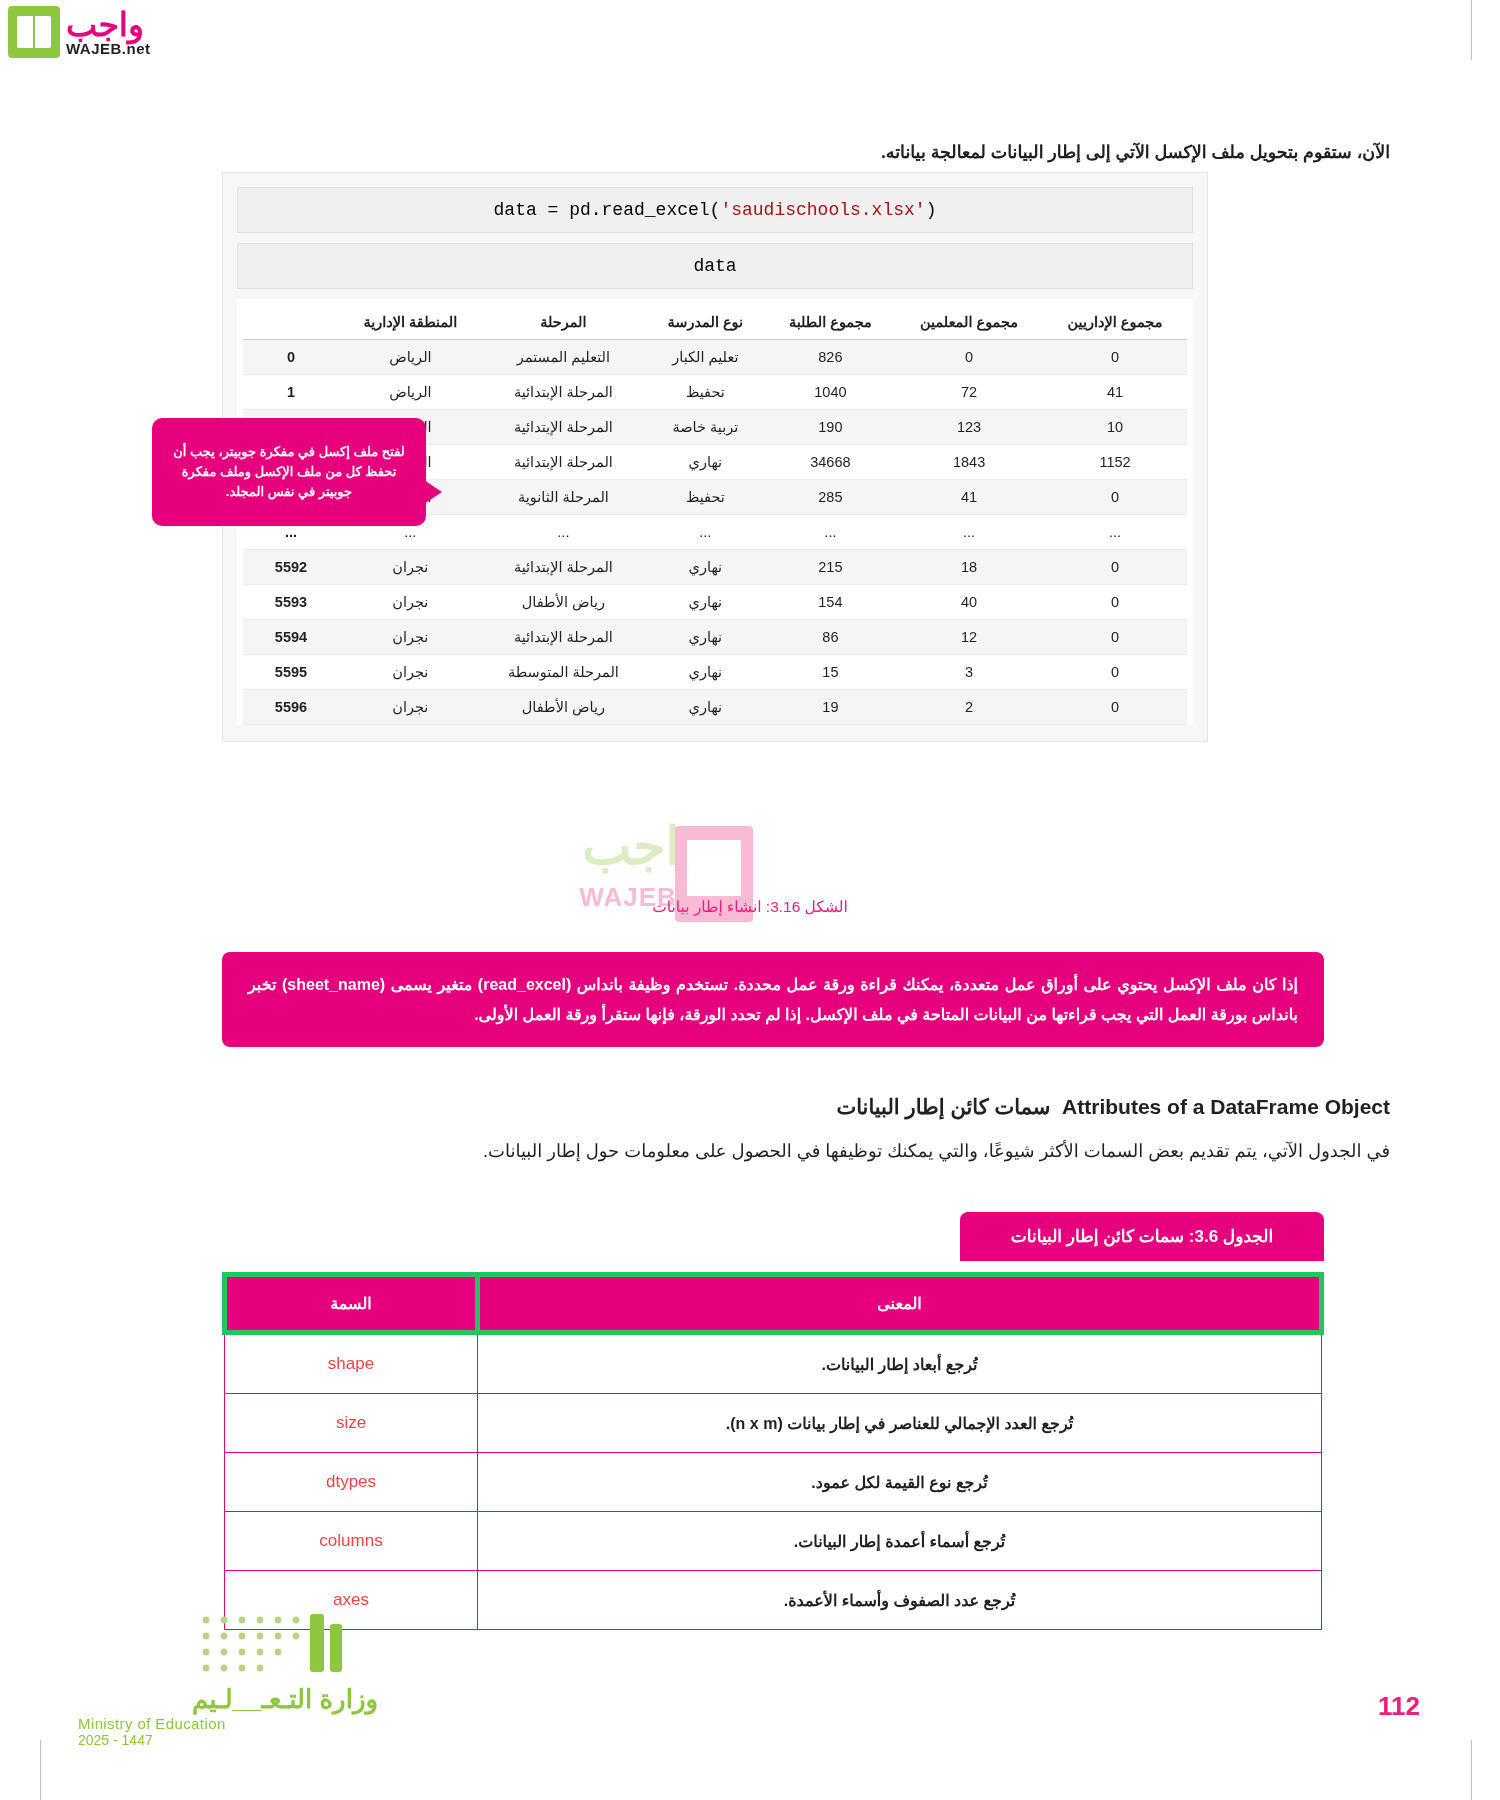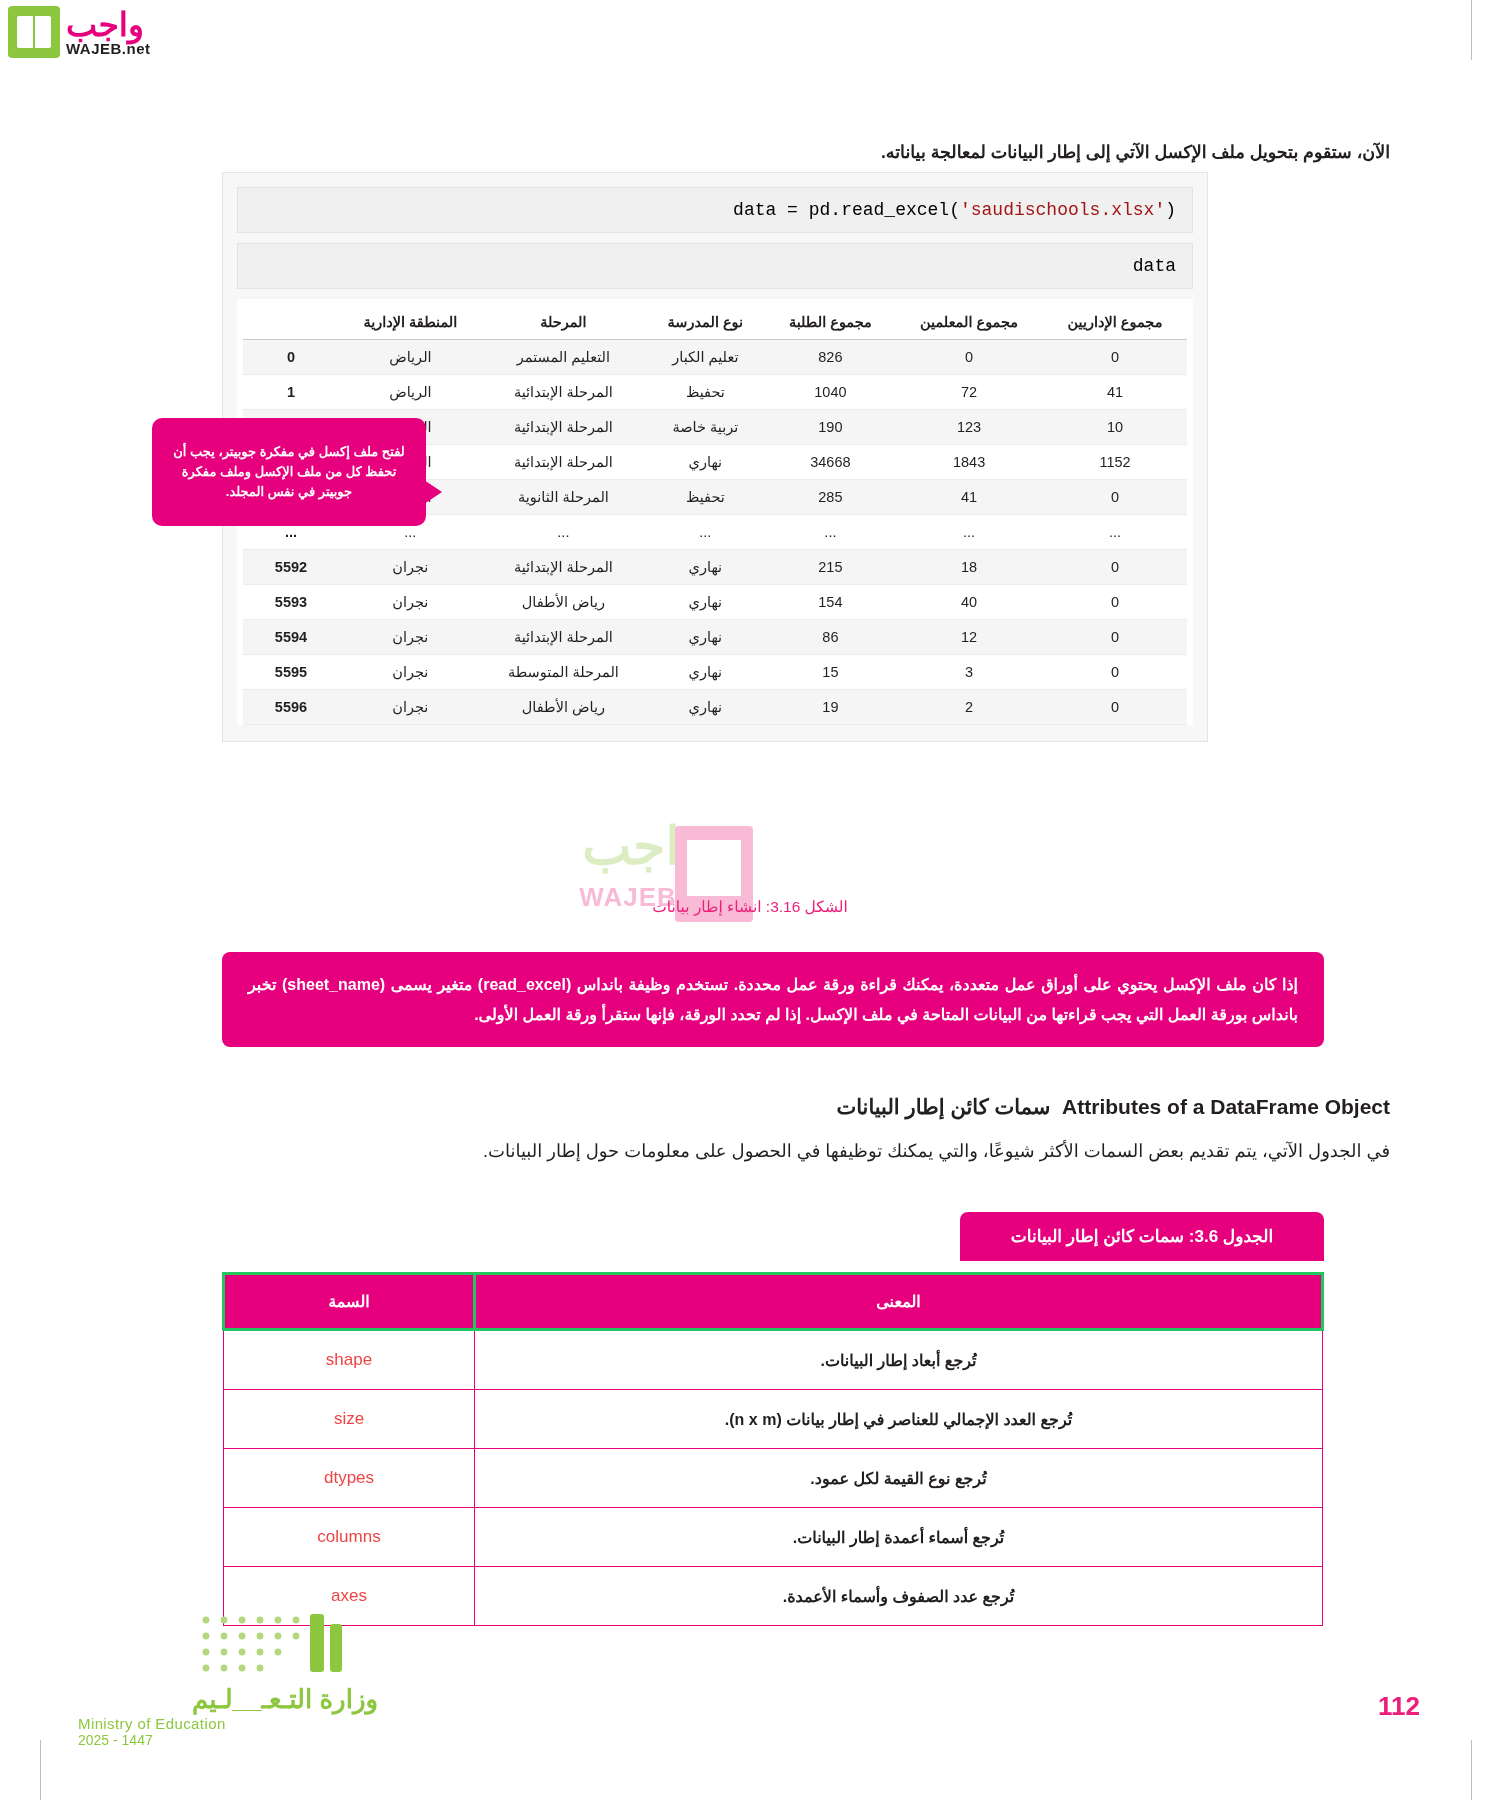--- a/index.html
+++ b/index.html
@@ -115,21 +115,21 @@
     border: 1px solid #e4e4e4;
     box-sizing: border-box;
     padding: 14px 14px 16px 14px;
   }
   .cell {
     background: #f0f0f0;
     border: 1px solid #e2e2e2;
     margin-bottom: 10px;
     padding: 12px 16px;
     direction: ltr;
-    text-align: right;
+    text-align: center;
     font-family: "Liberation Mono", monospace;
     font-size: 18px;
     color: #000000;
   }
   .cell .str { color: #a31515; }
   .out-area {
     background: #ffffff;
     padding: 6px 6px 0 6px;
     direction: rtl;
   }
@@ -319,21 +319,21 @@
     width: 1102px;
     border-collapse: collapse;
     direction: rtl;
   }
   .attr-table th {
     background: #e6007e;
     color: #ffffff;
     font-size: 16px;
     font-weight: bold;
     padding: 17px 10px;
-    border: 3px solid #22c55e;
+    border: 5px solid #22c55e;
   }
   .attr-table th.col-attr { width: 228px; }
   .attr-table td {
     border: 1px solid #e6007e;
     padding: 19px 16px;
     font-size: 16px;
     color: #ef4444;
   }
   .attr-table td.attr-name {
     text-align: center;

